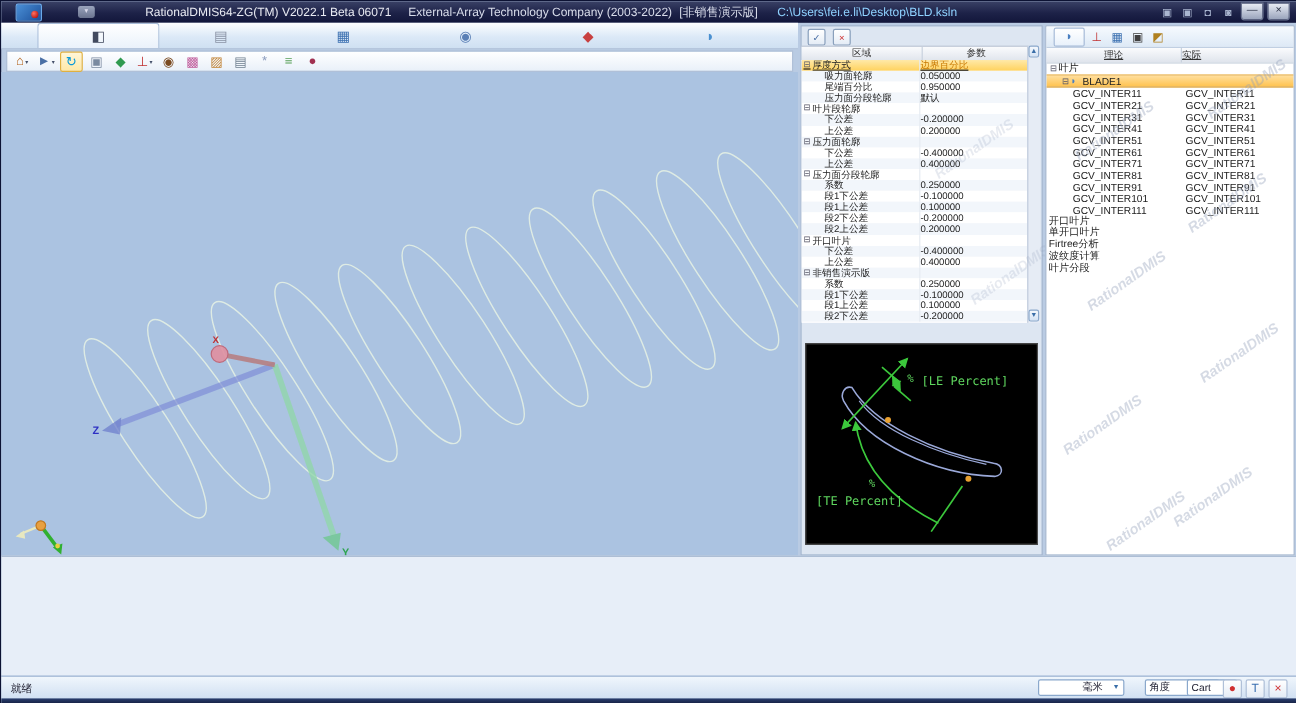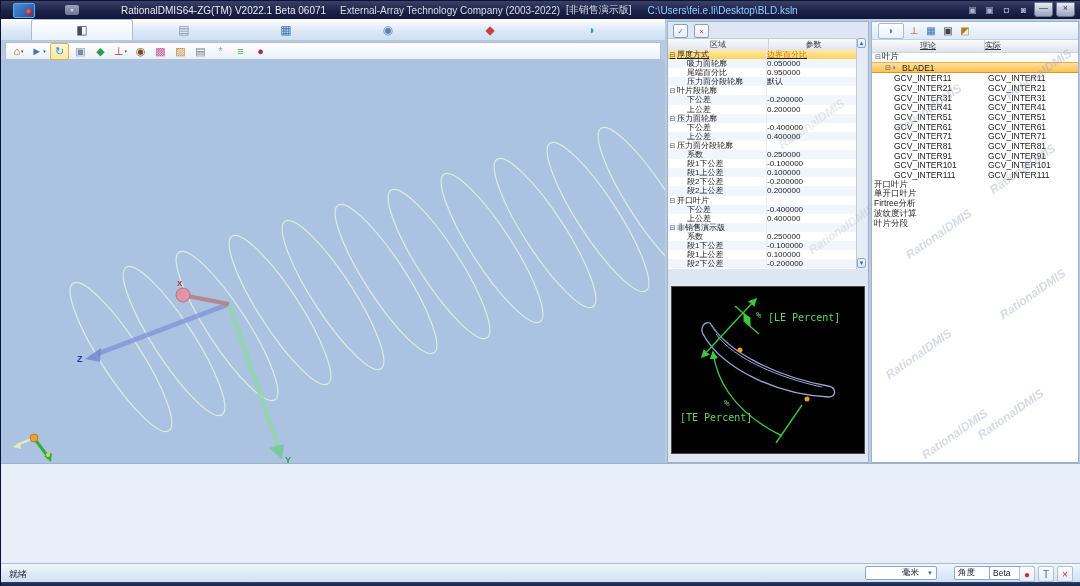--- a/index.html
+++ b/index.html
@@ -527,21 +527,21 @@
     <span class="ready">就绪</span>
     <div class="sb-select" style="left:864px;width:72px;padding-left:36px;">
       <span>毫米</span>
       <span class="sbv">▼</span>
     </div>
     <div class="sb-select" style="left:928px;width:62px;margin-left:25px;">
       <span>角度</span>
       <span class="sbv">▼</span>
     </div>
     <div class="sb-select" style="left:988px;width:42px;">
-      <span>Beta</span>
+      <span>Cart</span>
       <span class="sbv">▼</span>
     </div>
     <div class="sb-icons">
         <span class="tbi" style="color: rgb(208, 48, 48);">●</span>
         <span class="tbi" style="color: rgb(58, 111, 176);">T</span>
         <span class="tbi" style="color: rgb(208, 48, 48);">×</span>
       </div>
   </div>
   <div class="dark-edge"></div>
 

